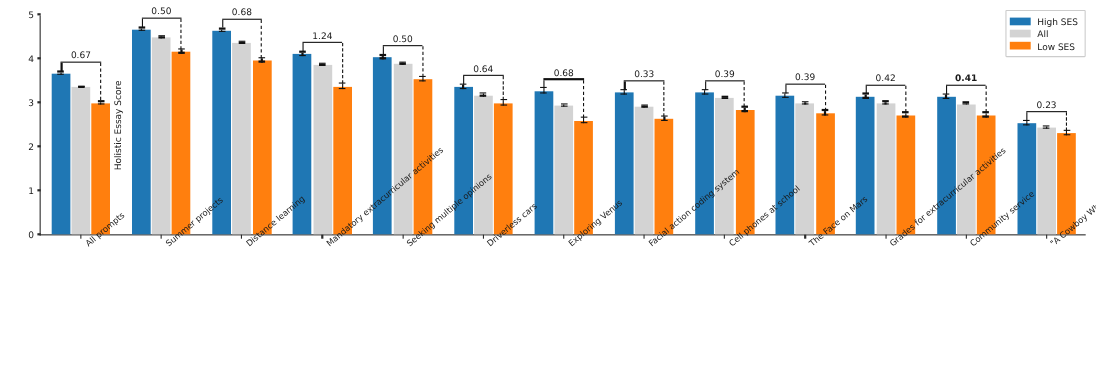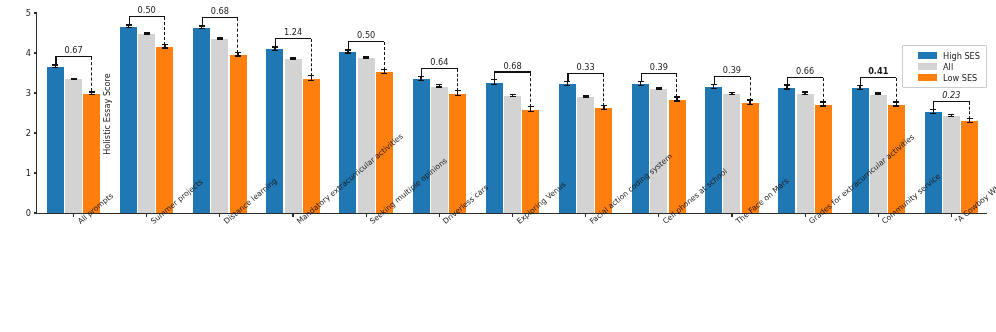--- a/index.html
+++ b/index.html
@@ -124,23 +124,22 @@
     white-space: nowrap;
     transform: translateX(-50%);
   }
   
   #legend {
     position: absolute;
     right: 9px;
     top: 9px;
     border: 1px solid #cccccc;
     background: rgba(255,255,255,0.9);
-    padding: 4px 6px 4px 15px;
+    padding: 4px 6px 4px 3px;
     border-radius: 1px;
-    margin-top: 36px;
   }
   .legend-row {
     display: flex;
     align-items: center;
     height: 11px;
   }
   .legend-swatch {
     width: 19px;
     height: 7.5px;
     margin-right: 6px;
@@ -398,29 +397,29 @@
         <div class="brk-tick-l" style="left: 603.608px; bottom: 131.3px; height: 7.5px;"></div>
         <div class="brk-tick-r" style="left: 639.408px; bottom: 115.7px; height: 23.1px;"></div>
         <div class="brk-label" style="left: 621.808px; bottom: 140.8px;">0.39</div>
         <div class="brk-line" style="left: 676.762px; width: 36.4px; bottom: 135.6px;"></div>
         <div class="brk-tick-l" style="left: 676.762px; bottom: 128.1px; height: 7.5px;"></div>
         <div class="brk-tick-r" style="left: 712.562px; bottom: 112.5px; height: 23.1px;"></div>
         <div class="brk-label" style="left: 694.962px; bottom: 137.6px;">0.39</div>
         <div class="brk-line" style="left: 749.915px; width: 36.4px; bottom: 135.2px;"></div>
         <div class="brk-tick-l" style="left: 749.915px; bottom: 127.7px; height: 7.5px;"></div>
         <div class="brk-tick-r" style="left: 785.715px; bottom: 110.9px; height: 24.3px;"></div>
-        <div class="brk-label" style="left: 768.115px; bottom: 137.2px;">0.66</div>
+        <div class="brk-label" style="left: 768.115px; bottom: 137.2px;">0.42</div>
         <div class="brk-line" style="left: 823.069px; width: 36.4px; bottom: 134.8px;"></div>
         <div class="brk-tick-l" style="left: 823.069px; bottom: 127.3px; height: 7.5px;"></div>
         <div class="brk-tick-r" style="left: 858.869px; bottom: 110.9px; height: 23.9px;"></div>
         <div class="brk-label" style="left: 841.269px; bottom: 136.8px; font-weight: bold;">0.41</div>
         <div class="brk-line" style="left: 896.223px; width: 36.4px; bottom: 110.8px;"></div>
         <div class="brk-tick-l" style="left: 896.223px; bottom: 103.3px; height: 7.5px;"></div>
         <div class="brk-tick-r" style="left: 932.023px; bottom: 94.1px; height: 16.7px;"></div>
-        <div class="brk-label" style="left: 914.423px; bottom: 112.8px; font-style: italic;">0.23</div>
+        <div class="brk-label" style="left: 914.423px; bottom: 112.8px;">0.23</div>
       </div>
   </div>
 
   <div id="xticklabels">
       <div class="xticklabel" style="left: 75.5769px; top: 219px; transform: rotate(-40deg); transform-origin: left top;">All prompts</div>
       <div class="xticklabel" style="left: 148.731px; top: 219px; transform: rotate(-40deg); transform-origin: left top;">Summer projects</div>
       <div class="xticklabel" style="left: 221.885px; top: 219px; transform: rotate(-40deg); transform-origin: left top;">Distance learning</div>
       <div class="xticklabel" style="left: 295.038px; top: 219px; transform: rotate(-40deg); transform-origin: left top;">Mandatory extracurricular activities</div>
       <div class="xticklabel" style="left: 368.192px; top: 219px; transform: rotate(-40deg); transform-origin: left top;">Seeking multiple opinions</div>
       <div class="xticklabel" style="left: 441.346px; top: 219px; transform: rotate(-40deg); transform-origin: left top;">Driverless cars</div>

